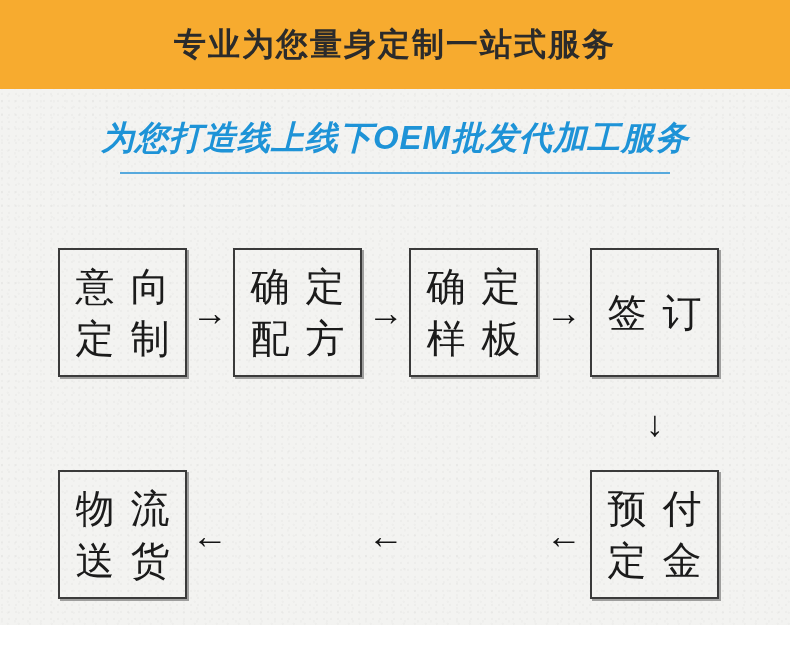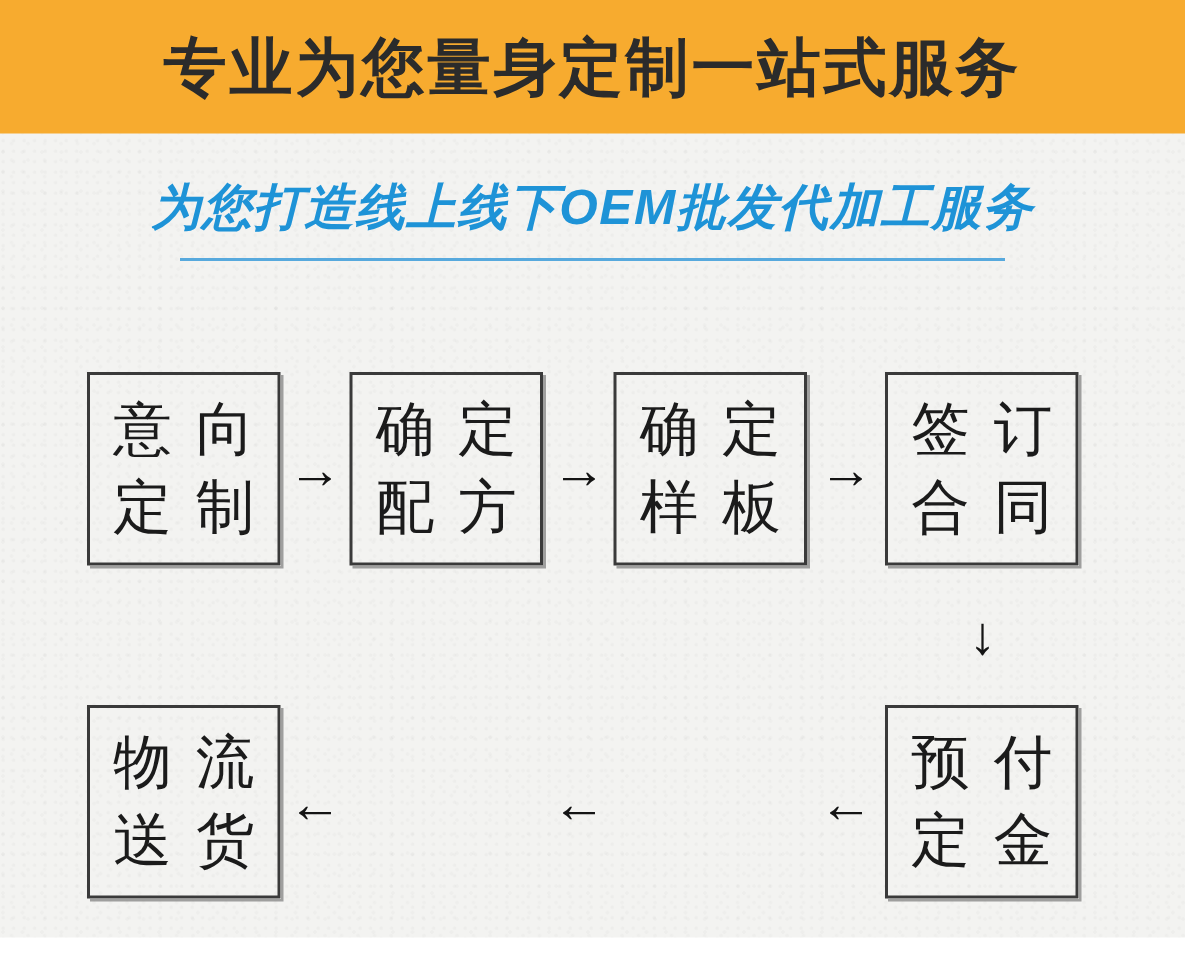--- a/index.html
+++ b/index.html
@@ -25,21 +25,21 @@
     top: 0; left: 0;
     width: 100%;
     height: 89px;
     background: #F7AB2F;
     display: flex;
     align-items: center;
     justify-content: center;
   }
   .banner-title {
     margin: 0;
-    font-size: 42px;
+    font-size: 32px;
     font-weight: bold;
     color: #2b2b2b;
     letter-spacing: 2px;
     white-space: nowrap;
   }
   .subtitle {
     position: absolute;
     top: 116px;
     left: 0;
     width: 100%;
@@ -135,21 +135,20 @@
     <div class="arrow" style="left:386px; top:313px;">→</div>
 
     <div class="step" style="left:409px; top:248px;">
       <div class="step-line">确定</div>
       <div class="step-line">样板</div>
     </div>
     <div class="arrow" style="left:564px; top:313px;">→</div>
 
     <div class="step" style="left:590px; top:248px;">
       <div class="step-line">签订</div>
-      <div class="step-line">合同</div>
     </div>
 
     <div class="arrow" style="left:655px; top:424px;">↓</div>
 
     <div class="step" style="left:58px; top:470px;">
       <div class="step-line">物流</div>
       <div class="step-line">送货</div>
     </div>
     <div class="arrow" style="left:210px; top:536px;">←</div>
 

